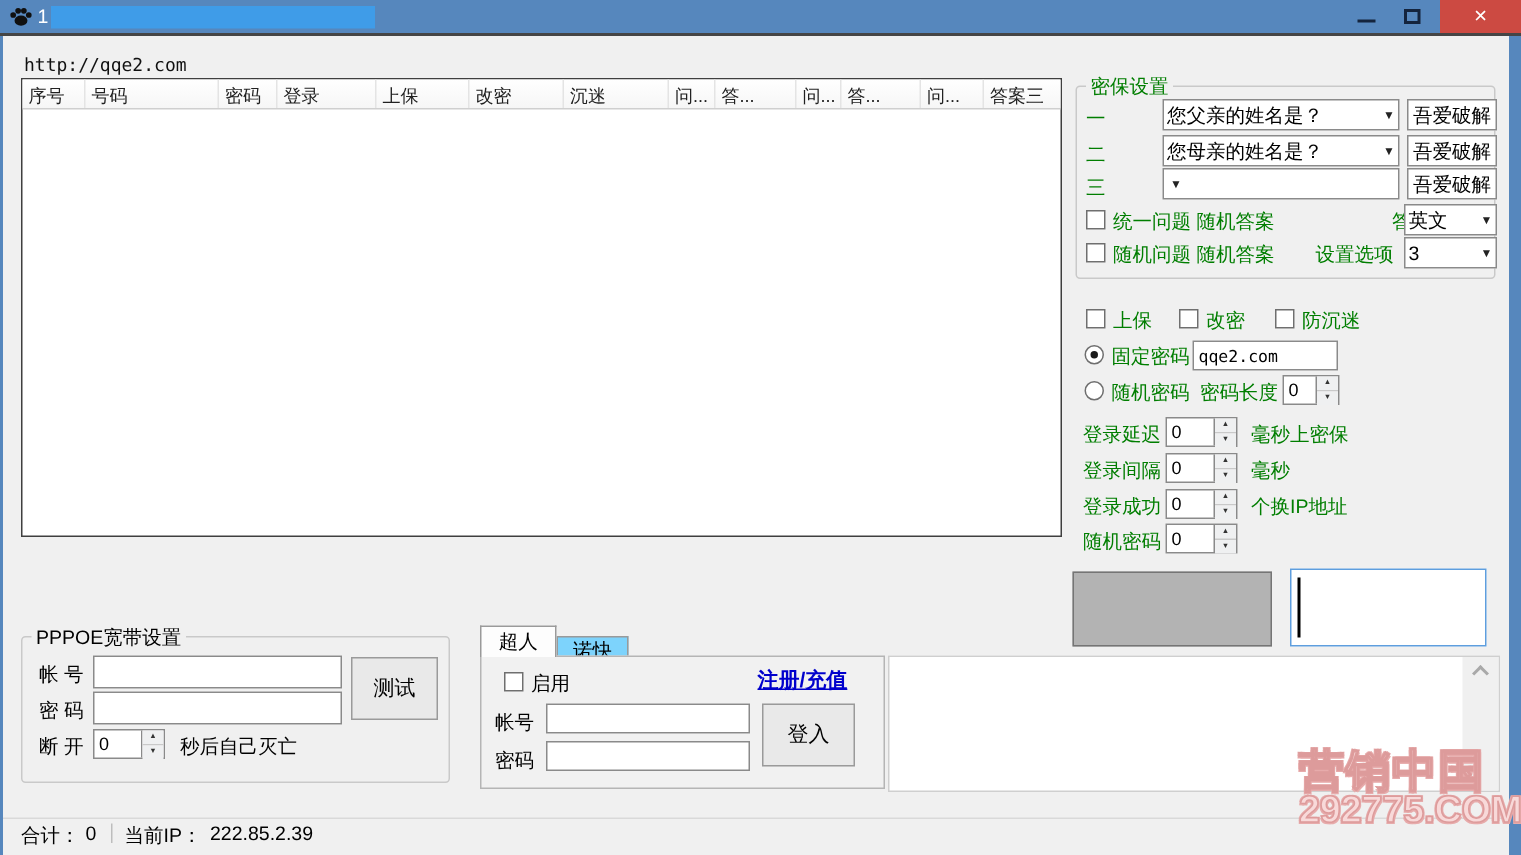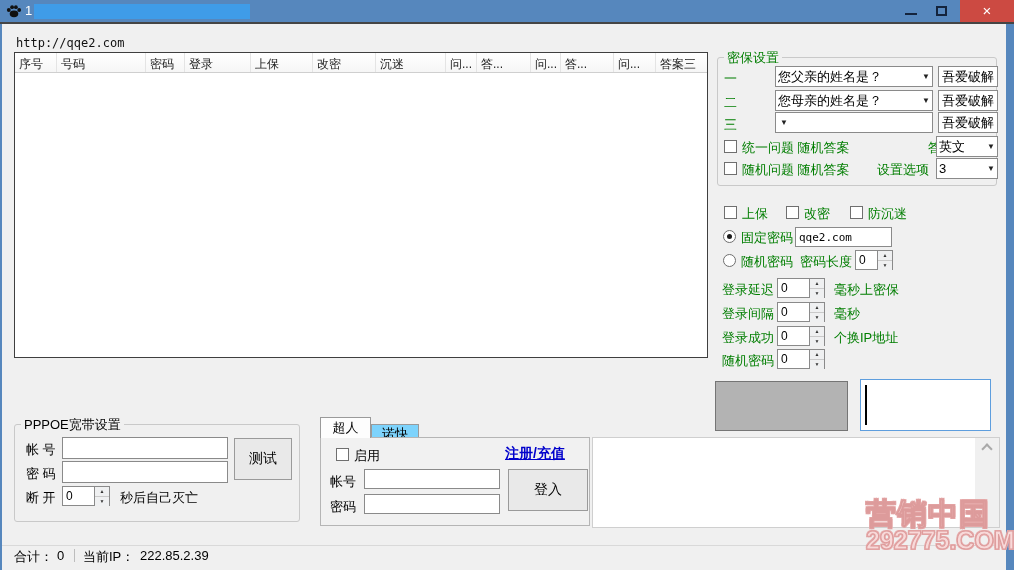--- a/index.html
+++ b/index.html
@@ -247,21 +247,21 @@
   <span class="lbl" style="left:120px;top:489px;">秒后自己灭亡</span>
 
   <div class="tab active">超人</div>
   <div class="tab inactive">诺快</div>
   <div class="tabpanel"></div>
   <span class="cb" style="left:336px;top:448px;z-index:4;"></span>
   <span class="lbl" style="left:354px;top:447px;z-index:4;">启用</span>
   <a class="link" style="left:505px;top:445px;z-index:4;">注册/充值</a>
   <span class="lbl" style="left:330px;top:473px;z-index:4;">帐号</span>
   <input class="tfield" style="left: 364px; top: 469px; width: 136px; height: 20px; z-index: 4;">
-  <div class="button" style="left:508px;top:469px;width:80px;height:42px;z-index:4;">登入</div>
+  <div class="button" style="left:508px;top:469px;width:62px;height:42px;z-index:4;">登入</div>
   <span class="lbl" style="left:330px;top:498px;z-index:4;">密码</span>
   <input class="tfield" style="left: 364px; top: 494px; width: 136px; height: 20px; z-index: 4;">
 
   <div class="logbox">
     <div class="log-scroll">
       <div class="chev-up"></div>
     </div>
   </div>
 
   <div class="wm wm1">营销中国</div>

